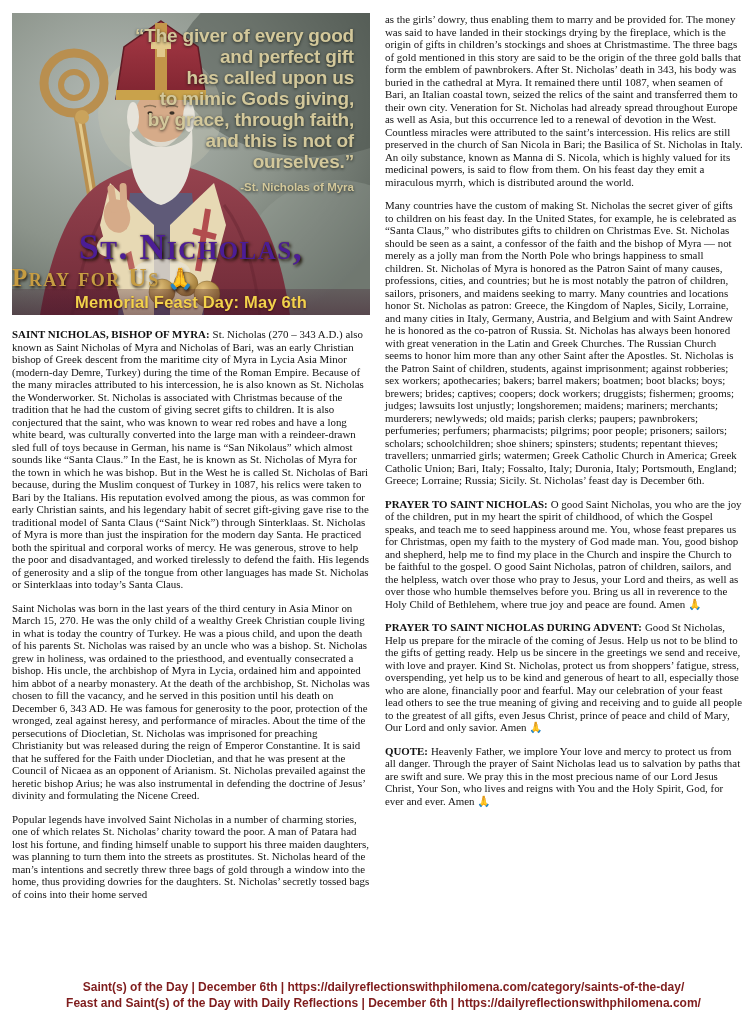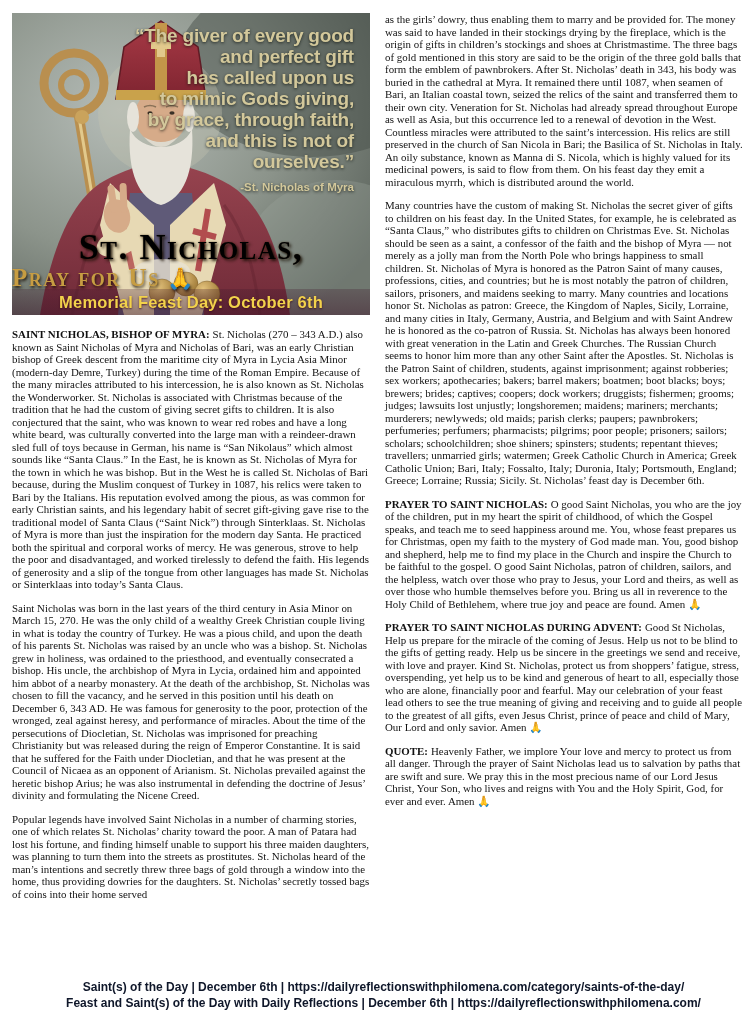--- a/index.html
+++ b/index.html
@@ -12,33 +12,33 @@
   
   .hero{position:relative;width:358px;height:302px;margin-bottom:13px;overflow:hidden;background:#8a958e;}
   .hero svg{display:block;}
   .hero-quote{position:absolute;top:12px;right:16px;width:220px;text-align:right;
       font-family:"Liberation Sans",sans-serif;font-weight:700;color:#d3c89b;
       text-shadow:0 1px 3px rgba(15,20,15,.75);}
   .hero-quote-text{font-size:19px;line-height:21px;letter-spacing:-.2px;white-space:pre-line;}
   .hero-quote-attrib{font-size:11.5px;margin-top:9px;}
   .hero-title{position:absolute;left:0;right:0;top:216px;text-align:center;
       font-variant:small-caps;font-weight:700;font-size:36px;line-height:1;letter-spacing:1.5px;
-      color:#000000;text-shadow:2px 2px 3px rgba(25,15,5,.85),0 0 2px rgba(60,35,0,.6);}
+      color:#4c1d95;text-shadow:2px 2px 3px rgba(25,15,5,.85),0 0 2px rgba(60,35,0,.6);}
   .hero-subtitle{position:absolute;left:0;right:0;top:252px;text-align:left;
       font-variant:small-caps;font-weight:700;font-size:25px;line-height:1;letter-spacing:1.5px;
       color:#c79d42;text-shadow:1px 2px 3px rgba(25,15,5,.85);}
   .hero-banner{position:absolute;left:0;right:0;bottom:0;height:26px;
       display:flex;align-items:center;justify-content:center;
       background:linear-gradient(rgba(64,24,44,.28),rgba(64,24,44,.5));
       font-family:"Liberation Sans",sans-serif;font-weight:700;font-size:16.5px;
       color:#f2d24b;text-shadow:0 1px 2px rgba(60,10,25,.8);letter-spacing:.2px;}
   .pray-icon{font-size:.85em;}
   
   .footer{position:absolute;left:0;right:0;bottom:13px;text-align:center;
-      font-family:"Liberation Sans",sans-serif;font-weight:700;font-size:12px;line-height:15.5px;color:#0f172a;padding-left:12px;}
+      font-family:"Liberation Sans",sans-serif;font-weight:700;font-size:12px;line-height:15.5px;color:#7f1d1d;padding-left:12px;}
 </style>
 </head>
 <body>
 
 <div class="page">
   <div class="content">
 
     <div class="col">
 
       <div class="hero">
@@ -113,21 +113,21 @@
           <div class="hero-quote-text">“The giver of every good
 and perfect gift
 has called upon us
 to mimic Gods giving,
 by grace, through faith,
 and this is not of ourselves.”</div>
           <div class="hero-quote-attrib">-St. Nicholas of Myra</div>
         </div>
         <div class="hero-title">St. Nicholas,</div>
         <div class="hero-subtitle"><span>Pray for Us</span> <span class="pray-icon">🙏</span></div>
-        <div class="hero-banner">Memorial Feast Day: October 6th</div>
+        <div class="hero-banner">Memorial Feast Day: May 6th</div>
       </div>
 
       <p class="para">
         <b>SAINT NICHOLAS, BISHOP OF MYRA:</b><span>St. Nicholas (270 – 343 A.D.) also known as Saint Nicholas of Myra and Nicholas of Bari, was an early Christian bishop of Greek descent from the maritime city of Myra in Lycia Asia Minor (modern-day Demre, Turkey) during the time of the Roman Empire. Because of the many miracles attributed to his intercession, he is also known as St. Nicholas the Wonderworker. St. Nicholas is associated with Christmas because of the tradition that he had the custom of giving secret gifts to children. It is also conjectured that the saint, who was known to wear red robes and have a long white beard, was culturally converted into the large man with a reindeer-drawn sled full of toys because in German, his name is “San Nikolaus” which almost sounds like “Santa Claus.” In the East, he is known as St. Nicholas of Myra for the town in which he was bishop. But in the West he is called St. Nicholas of Bari because, during the Muslim conquest of Turkey in 1087, his relics were taken to Bari by the Italians. His reputation evolved among the pious, as was common for early Christian saints, and his legendary habit of secret gift-giving gave rise to the traditional model of Santa Claus (“Saint Nick”) through Sinterklaas. St. Nicholas of Myra is more than just the inspiration for the modern day Santa. He practiced both the spiritual and corporal works of mercy. He was generous, strove to help the poor and disadvantaged, and worked tirelessly to defend the faith. His legends of generosity and a slip of the tongue from other languages has made St. Nicholas or Sinterklaas into today’s Santa Claus.</span>
       </p>
       <p class="para">
         <span>Saint Nicholas was born in the last years of the third century in Asia Minor on March 15, 270. He was the only child of a wealthy Greek Christian couple living in what is today the country of Turkey. He was a pious child, and upon the death of his parents St. Nicholas was raised by an uncle who was a bishop. St. Nicholas grew in holiness, was ordained to the priesthood, and eventually consecrated a bishop. His uncle, the archbishop of Myra in Lycia, ordained him and appointed him abbot of a nearby monastery. At the death of the archbishop, St. Nicholas was chosen to fill the vacancy, and he served in this position until his death on December 6, 343 AD. He was famous for generosity to the poor, protection of the wronged, zeal against heresy, and performance of miracles. About the time of the persecutions of Diocletian, St. Nicholas was imprisoned for preaching Christianity but was released during the reign of Emperor Constantine. It is said that he suffered for the Faith under Diocletian, and that he was present at the Council of Nicaea as an opponent of Arianism. St. Nicholas prevailed against the heretic bishop Arius; he was also instrumental in defending the doctrine of Jesus’ divinity and formulating the Nicene Creed.</span>
       </p>
       <p class="para">
         <span>Popular legends have involved Saint Nicholas in a number of charming stories, one of which relates St. Nicholas’ charity toward the poor. A man of Patara had lost his fortune, and finding himself unable to support his three maiden daughters, was planning to turn them into the streets as prostitutes. St. Nicholas heard of the man’s intentions and secretly threw three bags of gold through a window into the home, thus providing dowries for the daughters. St. Nicholas’ secretly tossed bags of coins into their home served</span>

